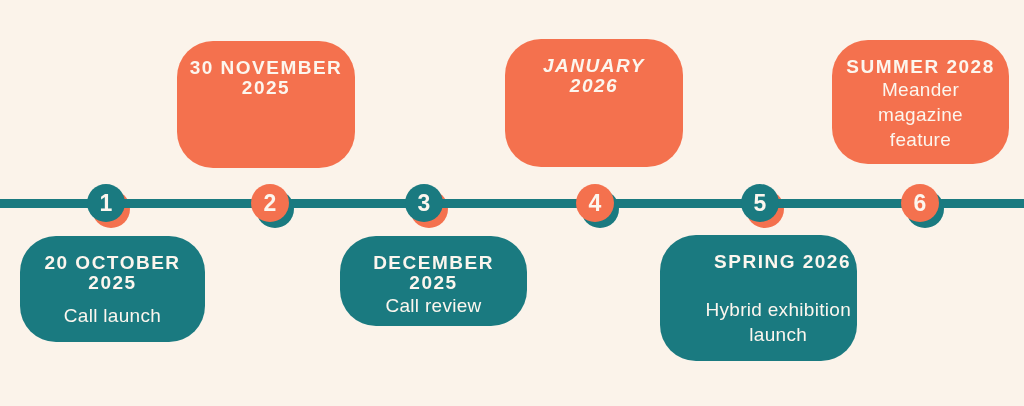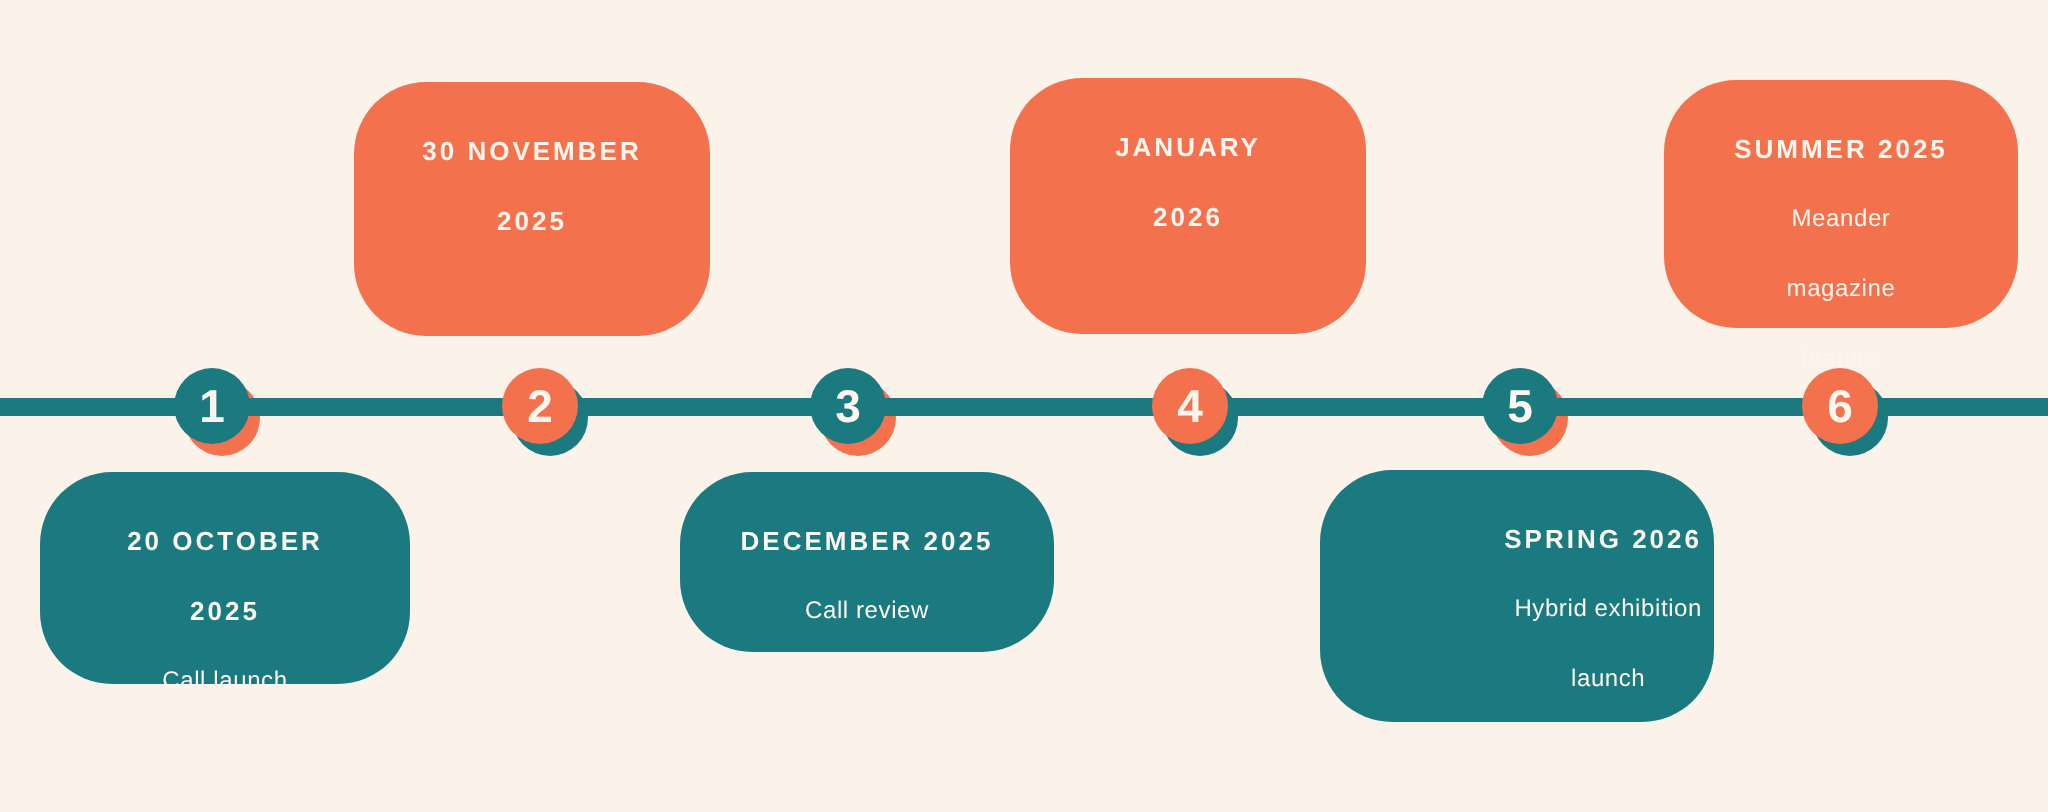--- a/index.html
+++ b/index.html
@@ -60,35 +60,35 @@
     flex-direction: column;
     justify-content: space-between;
     align-items: center;
     text-align: center;
     color: #FCF6EE;
     padding: 17px 6px 14px 6px;
     box-sizing: border-box;
   }
   .card-date {
     font-weight: bold;
-    font-size: 13px;
-    line-height: 35px;
+    font-size: 19px;
+    line-height: 20px;
     letter-spacing: 1.5px;
     white-space: pre-line;
   }
   .card-label {
-    font-size: 12px;
-    line-height: 35px;
+    font-size: 19px;
+    line-height: 25px;
     letter-spacing: 0.3px;
     white-space: pre-line;
   }
   .c1 { left: 20px;  top: 236px; width: 185px; height: 106px; }
   .c2 { left: 177px; top: 41px;  width: 178px; height: 127px; }
   .c3 { left: 340px; top: 236px; width: 187px; height: 90px; }
-  .c4 { left: 505px; top: 39px;  width: 178px; height: 128px; }
+  .c4 { left: 505px; top: 39px;  width: 178px; height: 128px; font-style: italic; }
   .c5 { left: 660px; top: 235px; width: 197px; height: 126px; align-items: flex-end; }
   .c6 { left: 832px; top: 40px;  width: 177px; height: 124px; }
   .c4 .card-label { white-space: nowrap; } 
 </style>
 </head>
 <body>
 
 <div class="canvas">
 
   <div class="timeline-line"></div>
@@ -138,19 +138,19 @@
     <div class="card-date">SPRING 2026</div>
     <div class="card-label">Hybrid exhibition
 launch</div>
   </div>
 
   <div class="dot-shadow teal-bg d6"></div>
   <div class="dot coral-bg d6">
     <span>6</span>
   </div>
   <div class="card coral-bg c6">
-    <div class="card-date">SUMMER 2025</div>
+    <div class="card-date">SUMMER 2028</div>
     <div class="card-label">Meander
 magazine
 feature</div>
   </div>
 
 </div>
 
 </body></html>

